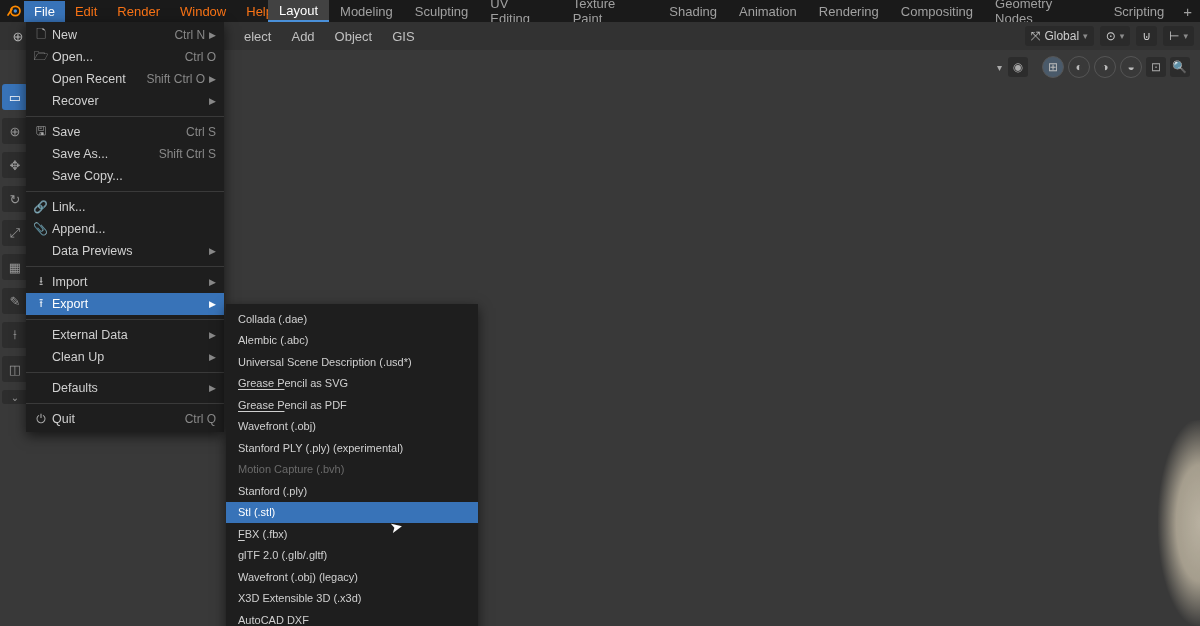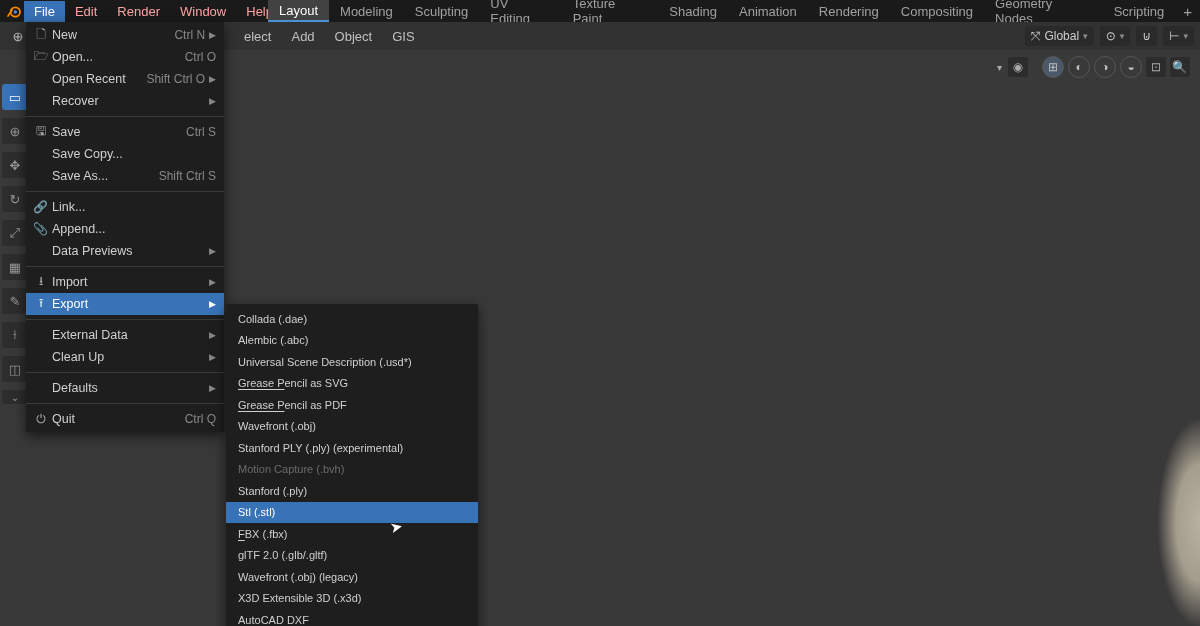--- a/index.html
+++ b/index.html
@@ -1,21 +1,21 @@
 <!DOCTYPE html>
 <html><head>
 <meta charset="utf-8">
 <style>
   * { box-sizing: border-box; margin: 0; padding: 0; font-family: -apple-system, "Segoe UI", sans-serif; }
   body { width: 1200px; height: 626px; background: #393939; color: #d0d0d0; font-size: 13px; overflow: hidden; position: relative; }
   
-  .topbar { height: 22px; background: #1a1a1a; display: flex; align-items: flex-end; padding-left: 4px; }
+  .topbar { height: 22px; background: #1a1a1a; display: flex; align-items: center; padding-left: 4px; }
   .logo { width: 20px; height: 20px; display: flex; align-items: center; justify-content: center; }
   .logo svg { width: 16px; height: 16px; }
-  .menu-item { padding: 3px 10px; cursor: pointer; color: #fca5a5; font-size: 13px; }
+  .menu-item { padding: 3px 10px; cursor: pointer; color: #f97316; font-size: 13px; }
   .menu-item.open { background: #3873b8; color: #fff; }
   
   .workspace-tabs { position: absolute; top: 0; left: 268px; height: 22px; display: flex; align-items: center; }
   .ws-tab { padding: 3px 11px; color: #a0a0a0; font-size: 13px; cursor: pointer; }
   .ws-tab.active { color: #fff; background: #424242; border-bottom: 2px solid #4a90d9; height: 22px; display: flex; align-items: center; }
   .ws-add { color: #a0a0a0; padding: 0 8px; font-size: 15px; }
   
   .subheader { position: absolute; top: 22px; left: 0; right: 0; height: 28px; background: #323232; display: flex; align-items: center; padding-left: 6px; color: #c0c0c0; }
   .sub-icon { width: 24px; height: 24px; display: flex; align-items: center; justify-content: center; }
   .sub-spacer { width: 204px; }
@@ -166,26 +166,26 @@
       <span class="fd-arrow">▶</span>
     </div>
   <div class="fd-sep"></div>
   <div class="fd-item">
       <span class="fd-ico">🖫</span>
       <span class="fd-label">Save</span>
       <span class="fd-shortcut">Ctrl S</span>
     </div>
   <div class="fd-item">
       <span class="fd-ico"></span>
-      <span class="fd-label">Save Copy...</span>
-    </div>
-  <div class="fd-item">
-      <span class="fd-ico"></span>
       <span class="fd-label">Save As...</span>
       <span class="fd-shortcut">Shift Ctrl S</span>
+    </div>
+  <div class="fd-item">
+      <span class="fd-ico"></span>
+      <span class="fd-label">Save Copy...</span>
     </div>
   <div class="fd-sep"></div>
   <div class="fd-item">
       <span class="fd-ico">🔗</span>
       <span class="fd-label">Link...</span>
     </div>
   <div class="fd-item">
       <span class="fd-ico">📎</span>
       <span class="fd-label">Append...</span>
     </div>

